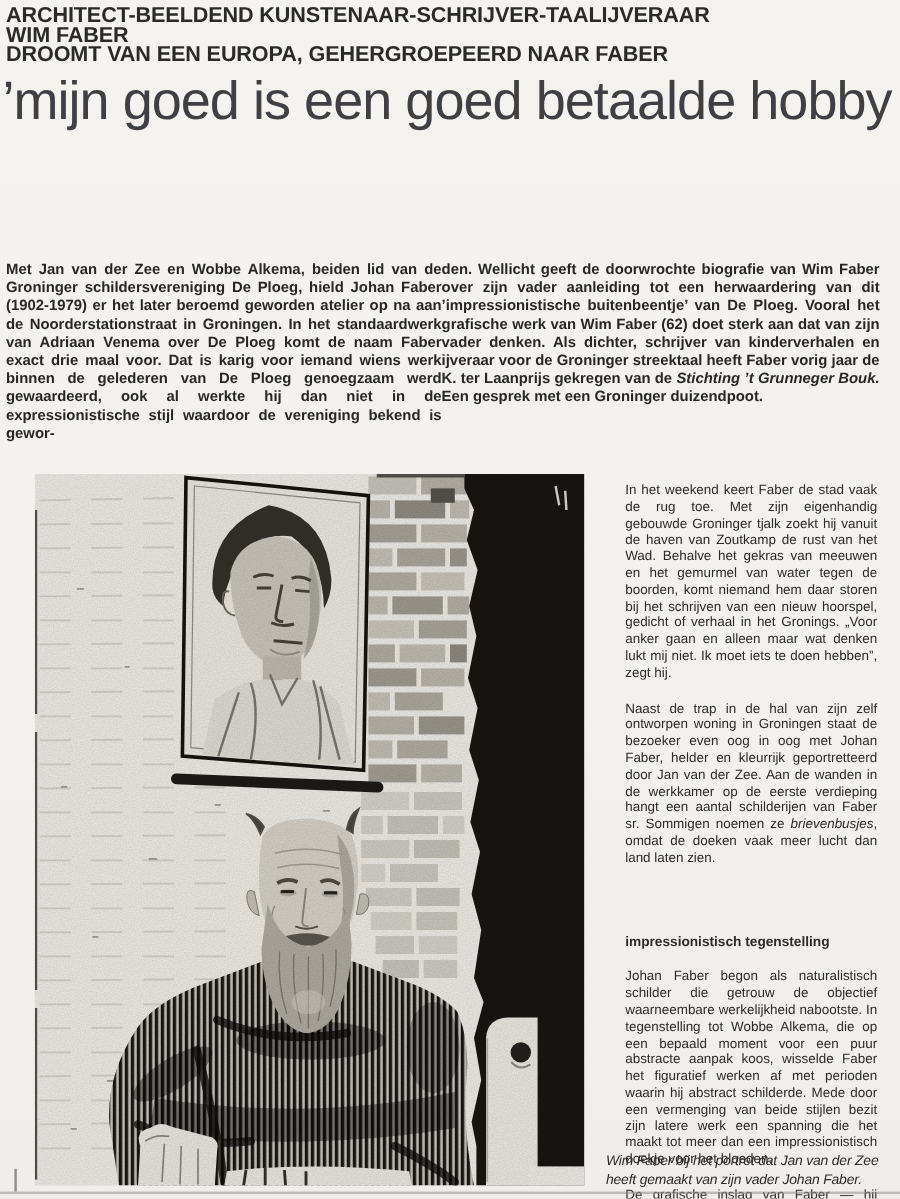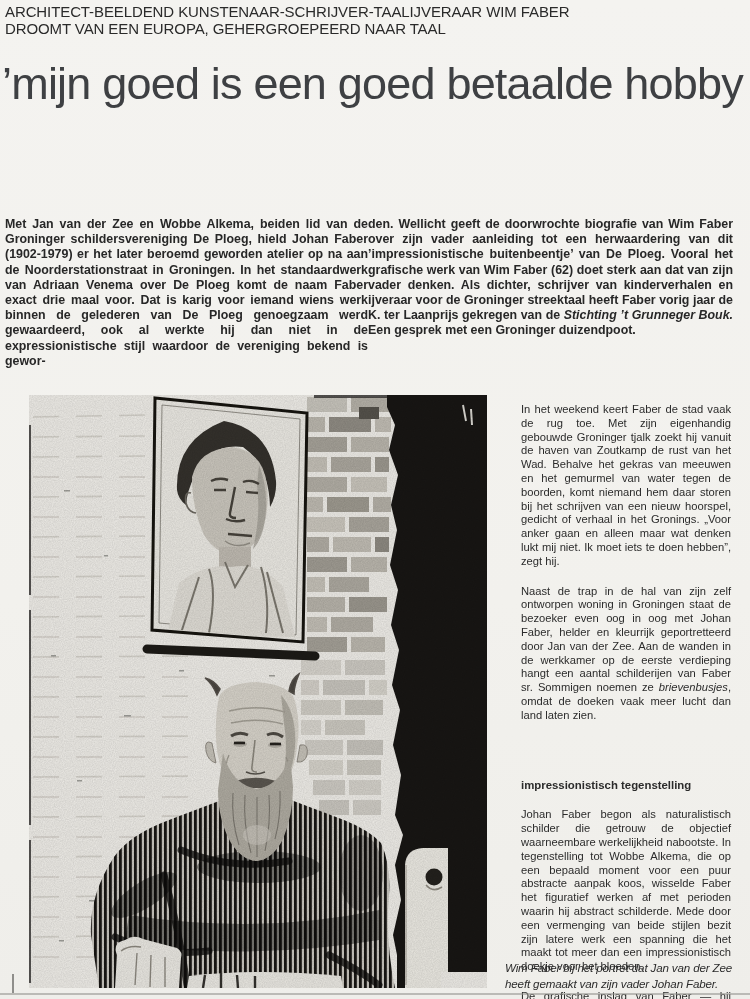--- a/index.html
+++ b/index.html
@@ -9,21 +9,21 @@
     background:#e9e8e4;
   }
   .page{
     position:relative;width:750px;height:999px;overflow:hidden;
     background:linear-gradient(180deg,#f4f3f0 0%,#f2f1ed 60%,#efeeea 100%);
     color:#262626;
   }
   
   .kicker{
     position:absolute;left:5px;top:4px;width:620px;
-    font-size:15px;line-height:16.5px;font-weight:400;
+    font-size:18px;line-height:16.5px;font-weight:700;
     letter-spacing:-0.1px;color:#2a2a2a;
   }
   
   .headline{
     position:absolute;left:2px;top:50px;width:748px;
     font-size:45px;line-height:67px;font-weight:400;
     letter-spacing:-0.8px;color:#3e4043;white-space:nowrap;
   }
   
   .intro{
@@ -68,21 +68,21 @@
     background:#4f4f4b;opacity:.6;
   }
 </style>
 </head>
 <body>
 
 <div class="page">
 
   <div class="kicker">
     <div>ARCHITECT-BEELDEND KUNSTENAAR-SCHRIJVER-TAALIJVERAAR WIM FABER</div>
-    <div>DROOMT VAN EEN EUROPA, GEHERGROEPEERD NAAR TAAL</div>
+    <div>DROOMT VAN EEN EUROPA, GEHERGROEPEERD NAAR FABER</div>
   </div>
 
   <div class="headline">
     <div>’mijn goed is een goed betaalde hobby</div>
   </div>
 
   <div class="intro">
     <div class="col left">Met Jan van der Zee en Wobbe Alkema, beiden lid van de Groninger schildersvereniging De Ploeg, hield Johan Faber (1902-1979) er het later beroemd geworden atelier op na aan de Noorderstationstraat in Groningen. In het standaardwerk van Adriaan Venema over De Ploeg komt de naam Faber exact drie maal voor. Dat is karig voor iemand wiens werk binnen de gelederen van De Ploeg genoegzaam werd gewaardeerd, ook al werkte hij dan niet in de expressionistische stijl waardoor de vereniging bekend is gewor-</div>
     <div class="col right"><span>den. Wellicht geeft de doorwrochte biografie van Wim Faber over zijn vader aanleiding tot een herwaardering van dit ’impressionistische buitenbeentje’ van De Ploeg. Vooral het grafische werk van Wim Faber (62) doet sterk aan dat van zijn vader denken. Als dichter, schrijver van kinderverhalen en ijveraar voor de Groninger streektaal heeft Faber vorig jaar de K. ter Laanprijs gekregen van de </span><i>Stichting ’t Grunneger Bouk.</i><span> Een gesprek met een Groninger duizendpoot.</span></div>
   </div>

